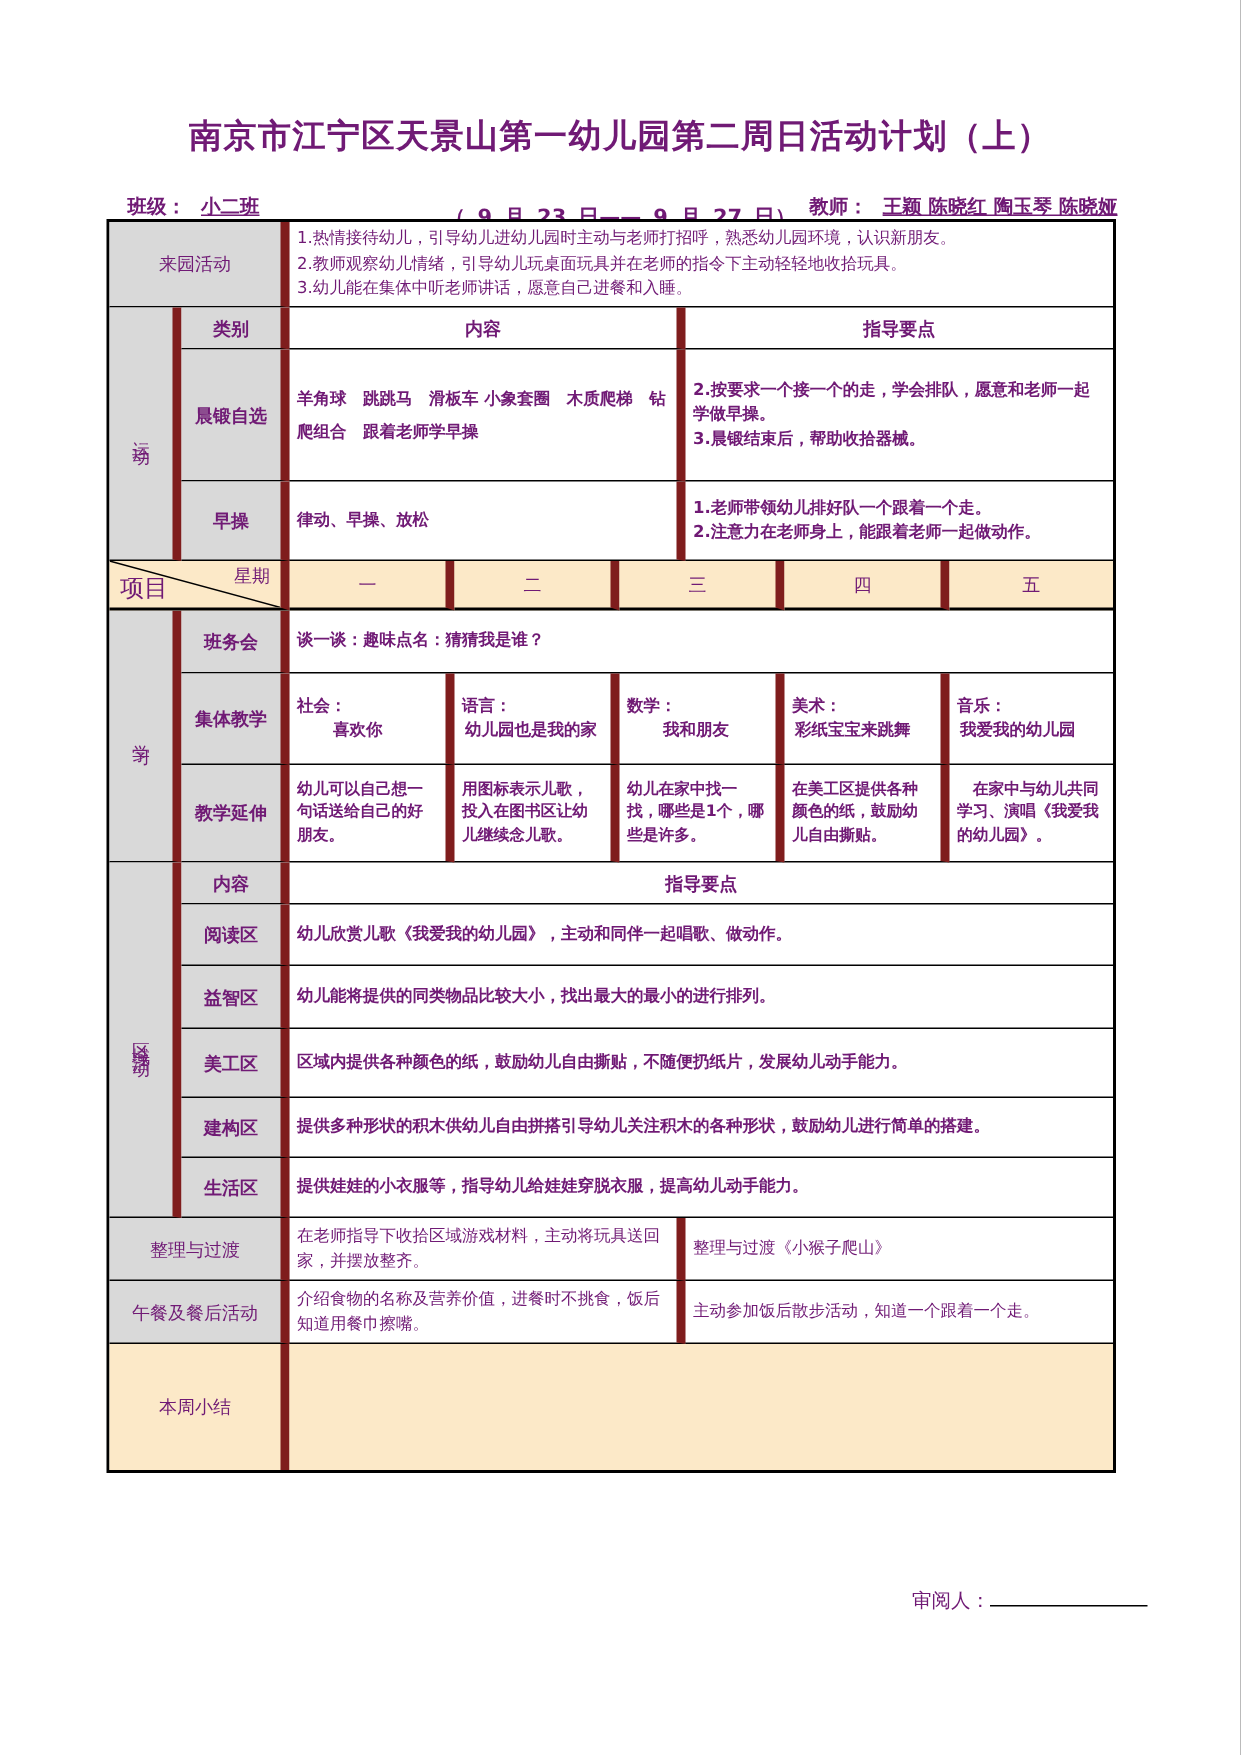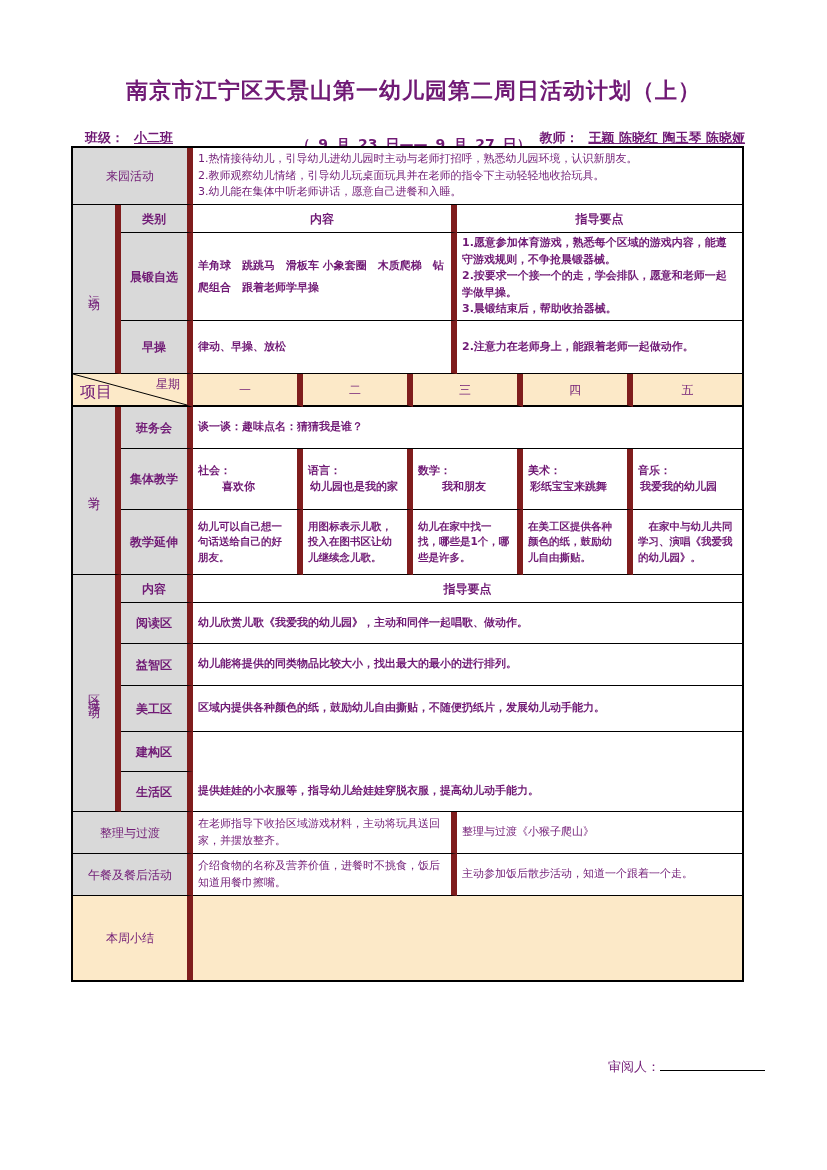--- a/index.html
+++ b/index.html
@@ -79,29 +79,29 @@
       <div class="col">
         <div class="r" style="height:28px">
           <div class="c wB gray lbl">类别</div>
           <div class="c wC1 lbl">内容</div>
           <div class="c grow last lbl">指导要点</div>
         </div>
         <div class="r" style="height:88px">
           <div class="c wB gray lbl">晨锻自选</div>
           <div class="c wC1" style="line-height:2">羊角球　跳跳马　滑板车 小象套圈　木质爬梯　钻爬组合　跟着老师学早操</div>
           <div class="c grow last">
-            <div>1.愿意参加体育游戏，熟悉每个区域的游戏内容，能遵守游戏规则，不争抢晨锻器械。</div>
             <div>2.按要求一个接一个的走，学会排队，愿意和老师一起学做早操。</div>
             <div>3.晨锻结束后，帮助收拾器械。</div>
           </div>
         </div>
         <div class="r" style="height:53px">
           <div class="c wB gray lbl">早操</div>
           <div class="c wC1">律动、早操、放松</div>
           <div class="c grow last">
+            <div>1.老师带领幼儿排好队一个跟着一个走。</div>
             <div>2.注意力在老师身上，能跟着老师一起做动作。</div>
           </div>
         </div>
       </div>
     </div>
 
 
     <div class="r" style="height:33px">
       <div class="c wAB cream corner tkb">
         <svg viewBox="0 0 100 100" preserveAspectRatio="none">
@@ -176,20 +176,21 @@
         <div class="r" style="height:42px">
           <div class="c wB gray lbl">益智区</div>
           <div class="c grow last">幼儿能将提供的同类物品比较大小，找出最大的最小的进行排列。</div>
         </div>
         <div class="r" style="height:46px">
           <div class="c wB gray lbl">美工区</div>
           <div class="c grow last">区域内提供各种颜色的纸，鼓励幼儿自由撕贴，不随便扔纸片，发展幼儿动手能力。</div>
         </div>
         <div class="r" style="height:40px">
           <div class="c wB gray lbl">建构区</div>
+          <div class="c grow last">提供多种形状的积木供幼儿自由拼搭引导幼儿关注积木的各种形状，鼓励幼儿进行简单的搭建。</div>
         </div>
         <div class="r" style="height:40px">
           <div class="c wB gray lbl">生活区</div>
           <div class="c grow last">提供娃娃的小衣服等，指导幼儿给娃娃穿脱衣服，提高幼儿动手能力。</div>
         </div>
       </div>
     </div>
 
     <div class="r" style="height:42px">
       <div class="c wAB gray lbl">整理与过渡</div>

